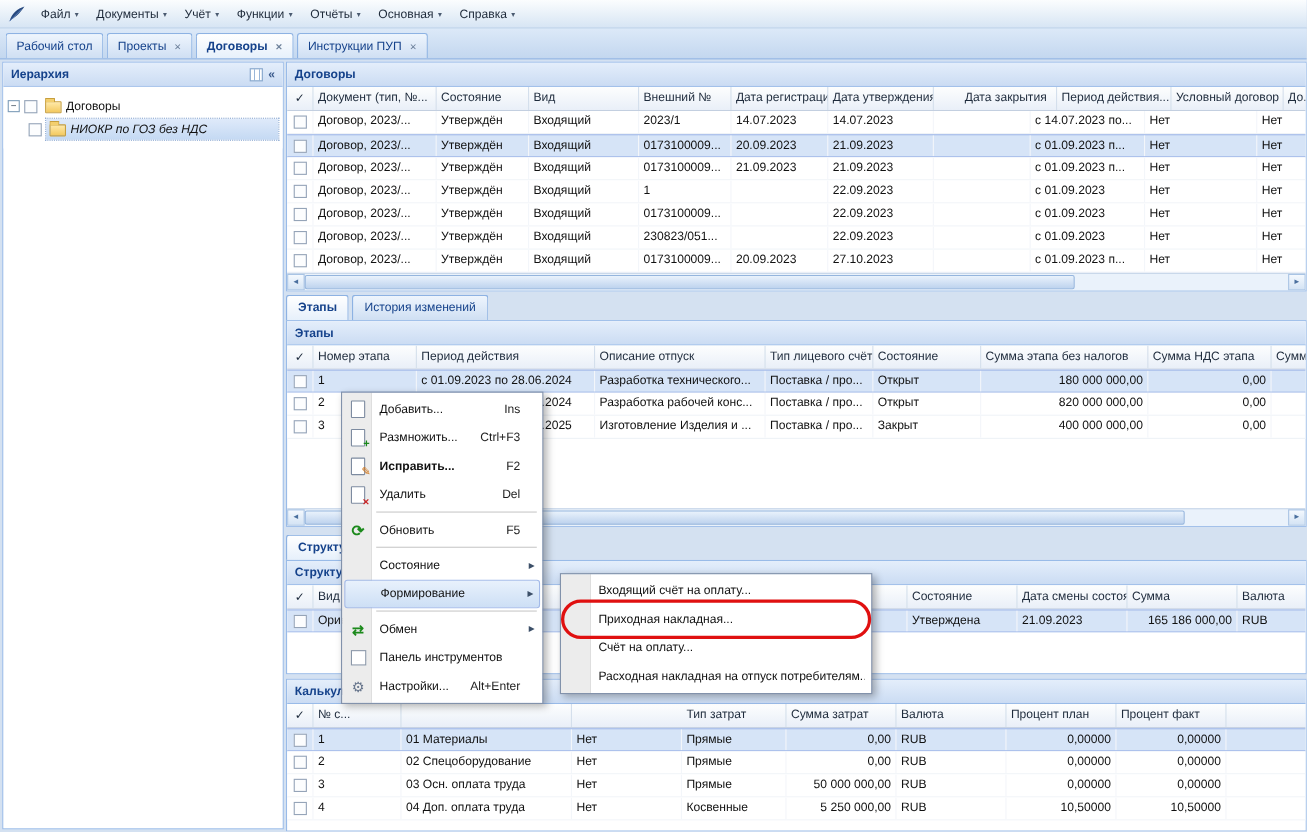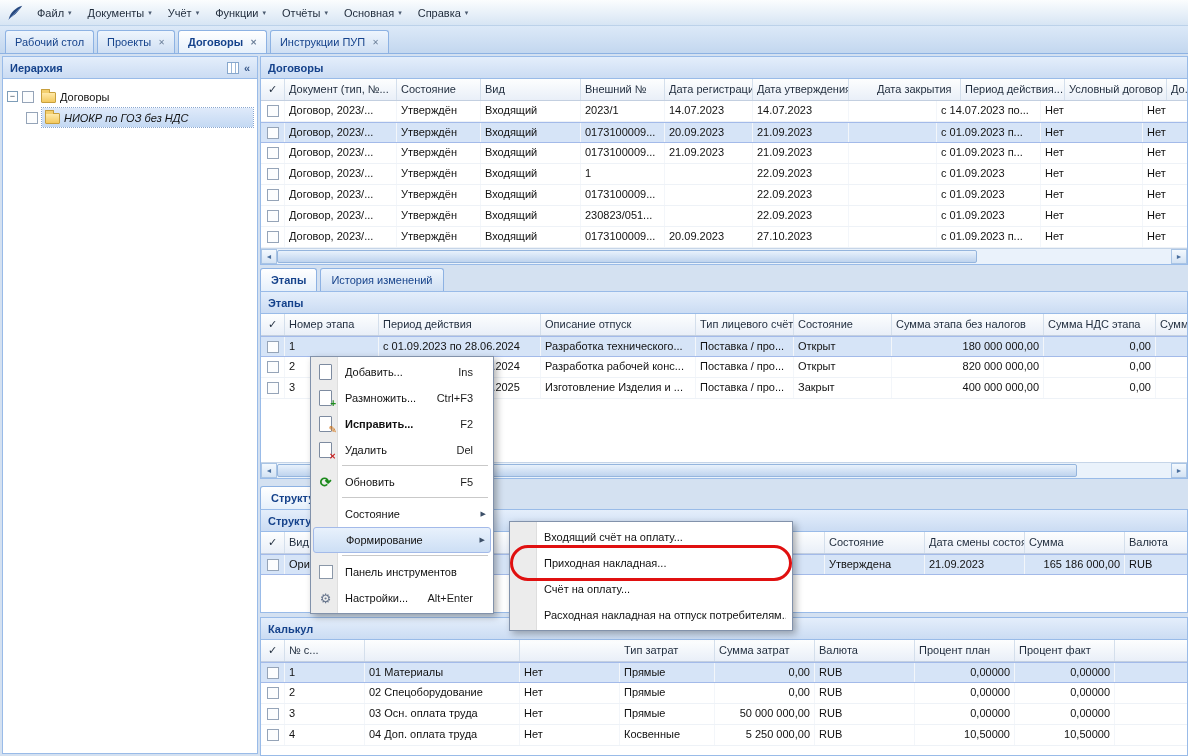--- a/index.html
+++ b/index.html
@@ -515,20 +515,25 @@
       <span class="lbl">Состояние</span>
       <span class="arr">▶</span>
     </div>
     <div class="mi hl">
       <span class="ic"></span>
       <span class="lbl">Формирование</span>
       <span class="arr">▶</span>
     </div>
     <div class="msep"></div>
     <div class="mi">
+      <span class="ic ic-exchange"></span>
+      <span class="lbl">Обмен</span>
+      <span class="arr">▶</span>
+    </div>
+    <div class="mi">
       <span class="ic ic-checkbox"></span>
       <span class="lbl">Панель инструментов</span>
     </div>
     <div class="mi">
       <span class="ic ic-wrench"></span>
       <span class="lbl">Настройки...</span>
       <span class="sc">Alt+Enter</span>
     </div>
   </div>
 

